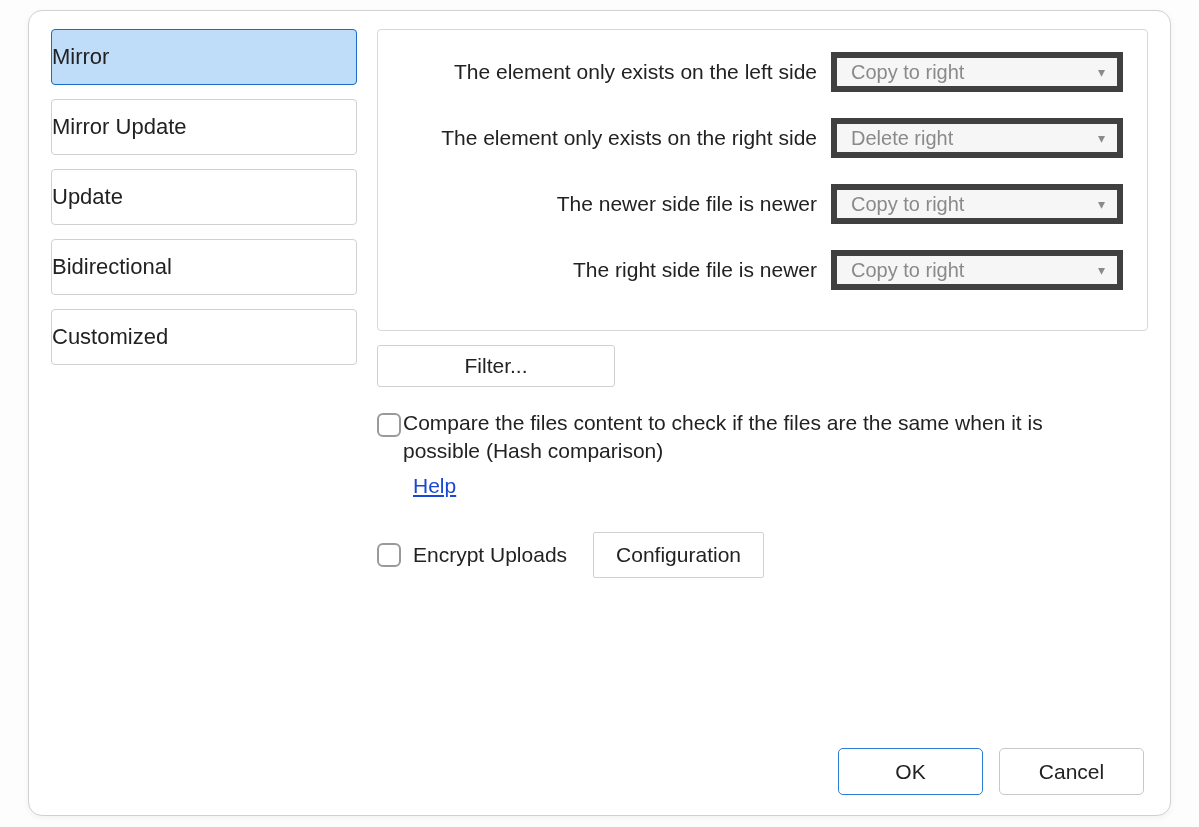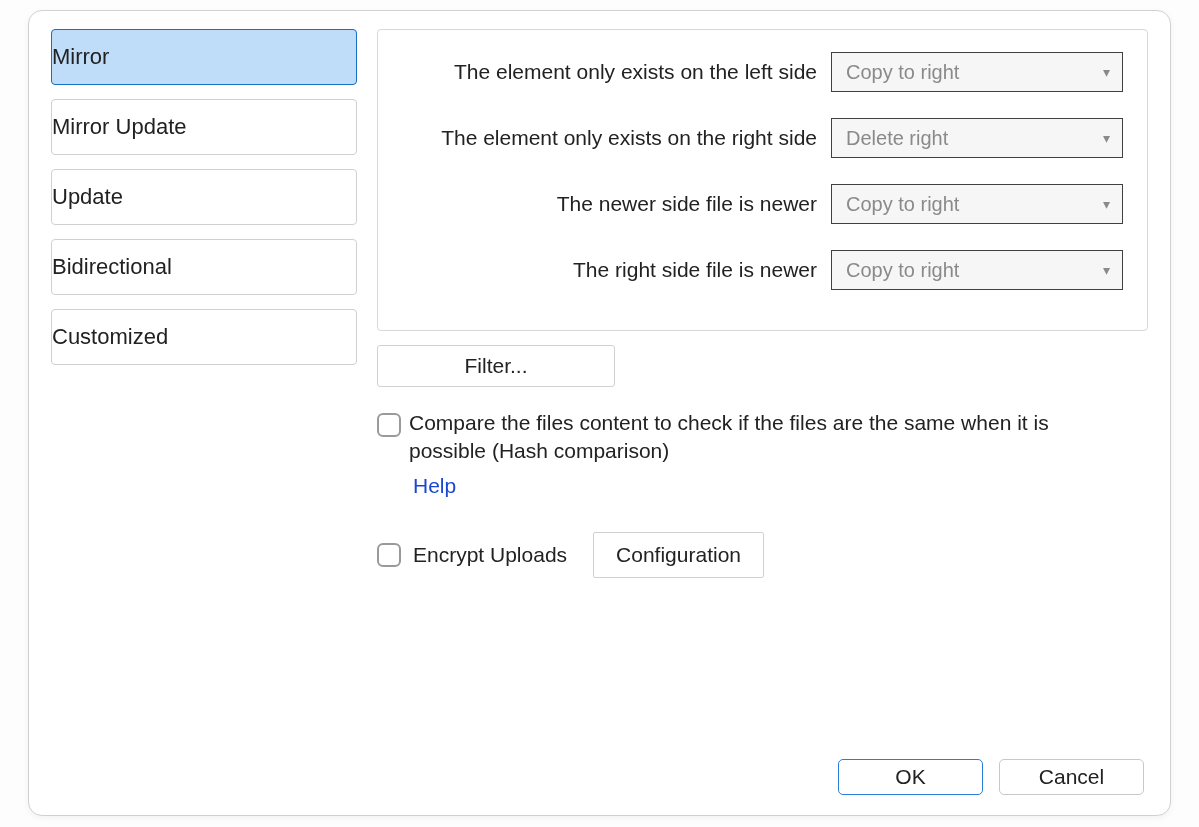--- a/index.html
+++ b/index.html
@@ -60,69 +60,69 @@
   }
   .panel-heading { font-size:22px; color:#222; margin-bottom: 26px; }
   .rule-row {
     display:flex; align-items:center; justify-content:flex-end;
     gap:14px; margin-bottom:26px;
   }
   .rule-row:last-child { margin-bottom: 0; }
   .rule-label { font-size:21px; text-align:right; }
   .select {
     width:292px; height:40px;
-    border:1px solid #404040;
+    border:6px solid #404040;
     background:#f6f6f6;
     color:#8a8a8a;
     display:flex; align-items:center; justify-content:space-between;
     padding:0 12px 0 14px;
     font-size:20px;
   }
   .select .chev { color:#8a8a8a; font-size:14px; }
   .after-panel { margin-top: 14px; }
   .filter-btn {
     width:238px; height:42px;
     border:1px solid #d1d1d1;
     background:#fff;
     display:flex; align-items:center; justify-content:center;
     font-size:21px;
     cursor:pointer;
     border-radius:3px;
   }
-  .checkbox-row { display:flex; align-items:flex-start; gap:8px; margin-top:22px; }
+  .checkbox-row { display:flex; align-items:flex-start; gap:2px; margin-top:22px; }
   .checkbox-row.inline { align-items:center; }
   .checkbox {
     width:24px; height:24px; flex:0 0 24px;
     border:2px solid #9a9a9a;
     border-radius:6px;
     margin-top:4px;
     cursor:pointer;
     background:#fff;
   }
   .checkbox-row.inline .checkbox { margin-top:0; }
   .cb-label { font-size:21px; line-height:1.35; max-width: 700px; }
-  .help-link { color:#1947d1; font-size:21px; margin-left:36px; margin-top:8px; display:inline-block; cursor:pointer; }
+  .help-link { color:#1947d1; text-decoration:underline; font-size:21px; margin-left:36px; margin-top:8px; display:inline-block; cursor:pointer; }
   .encrypt-row { display:flex; align-items:center; gap:12px; margin-top:34px; }
   .config-btn {
     margin-left:14px;
     height:46px; padding:0 22px;
     border:1px solid #d1d1d1;
     background:#fff;
     font-size:21px;
     border-radius:2px;
     cursor:pointer;
     display:flex; align-items:center;
   }
   .footer {
     position:absolute;
     right:26px; bottom:20px;
     display:flex; gap:16px;
   }
   .footer .btn {
-    width:145px; height:36px;
+    width:145px; height:47px;
     border:1px solid #c8c8c8;
     background:#fff;
     border-radius:5px;
     font-size:21px;
     display:flex; align-items:center; justify-content:center;
     cursor:pointer;
   }
   .footer .btn.primary { border:1px solid #2a7cd4; }
 </style>
 </head>

